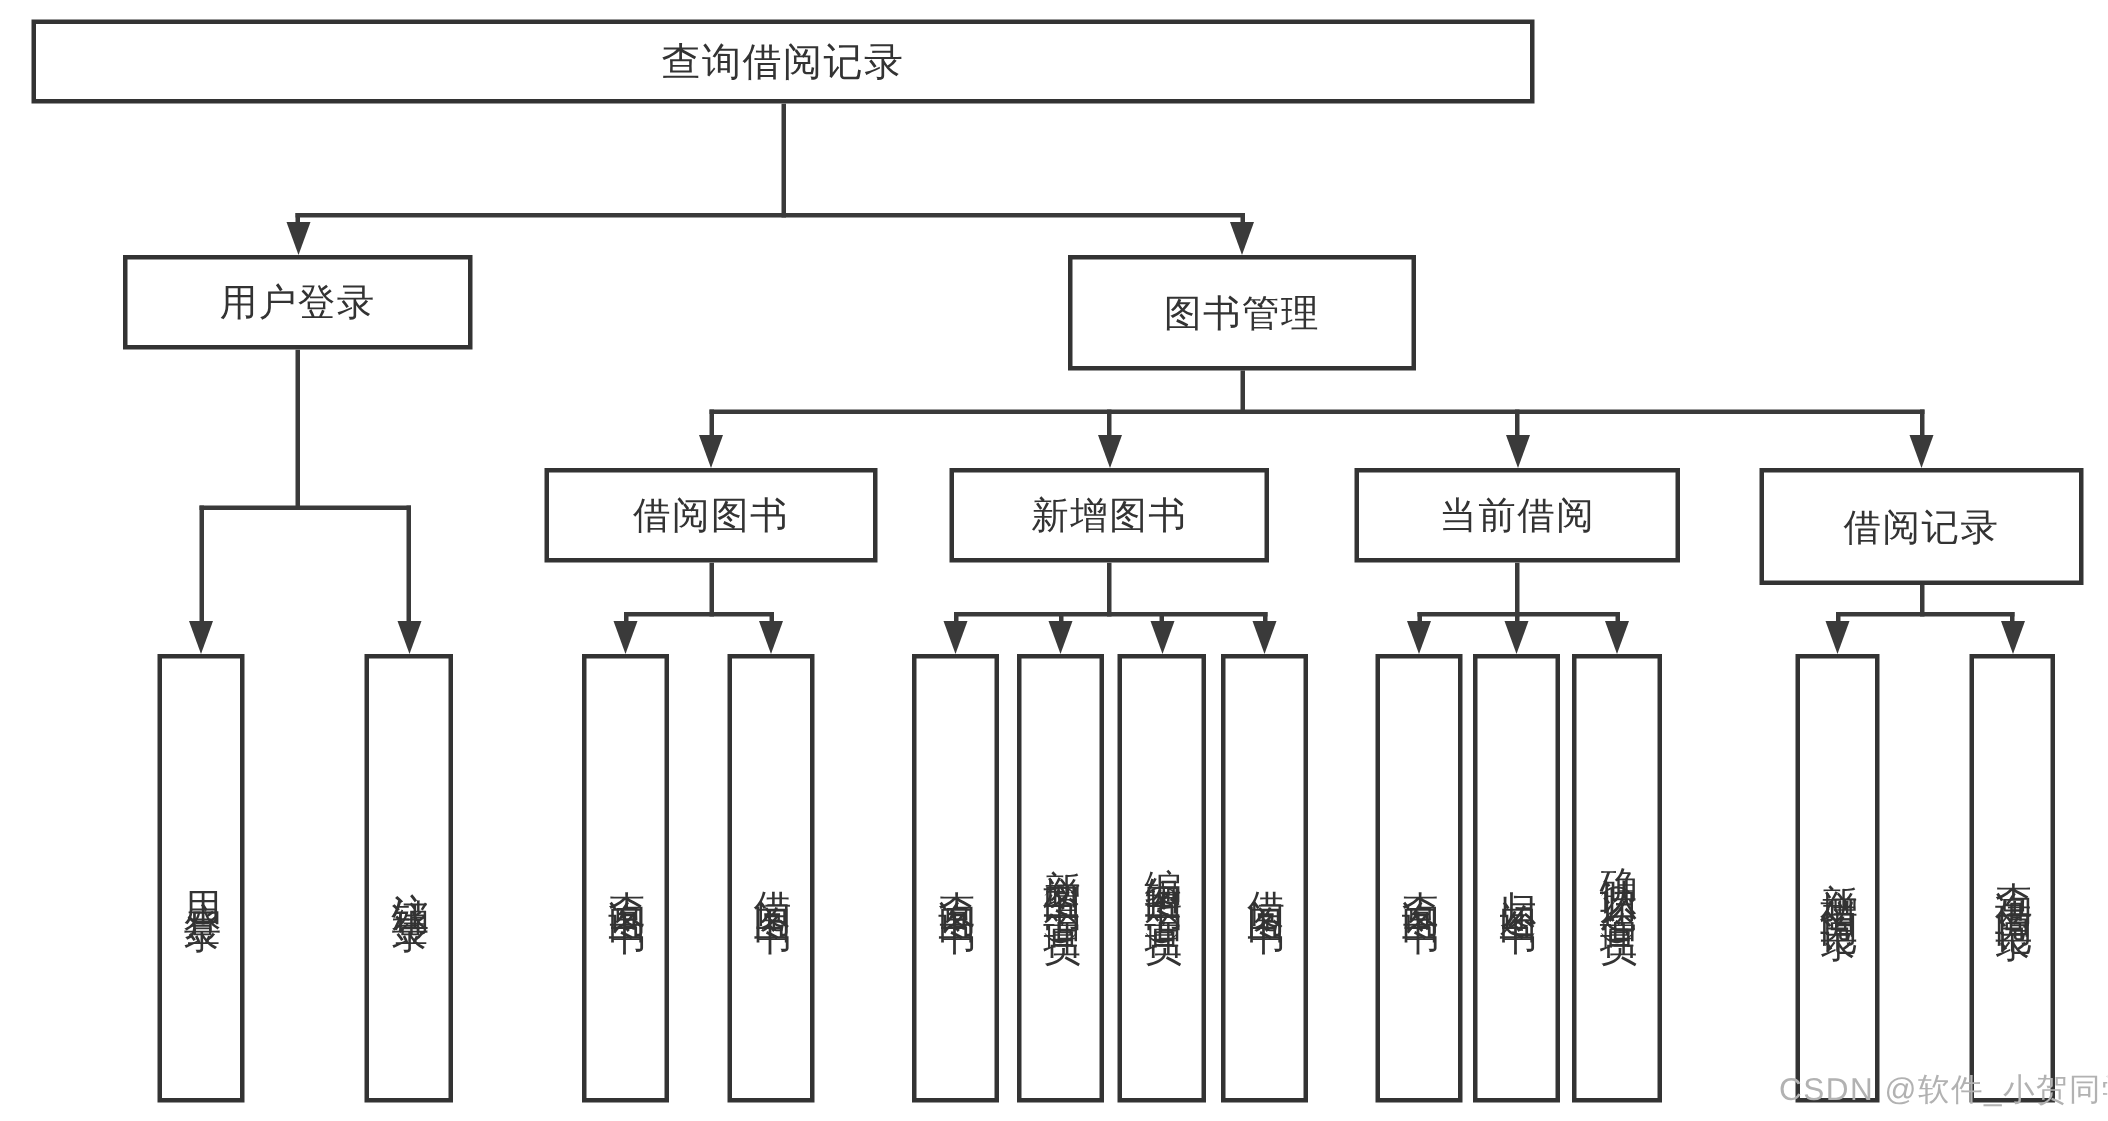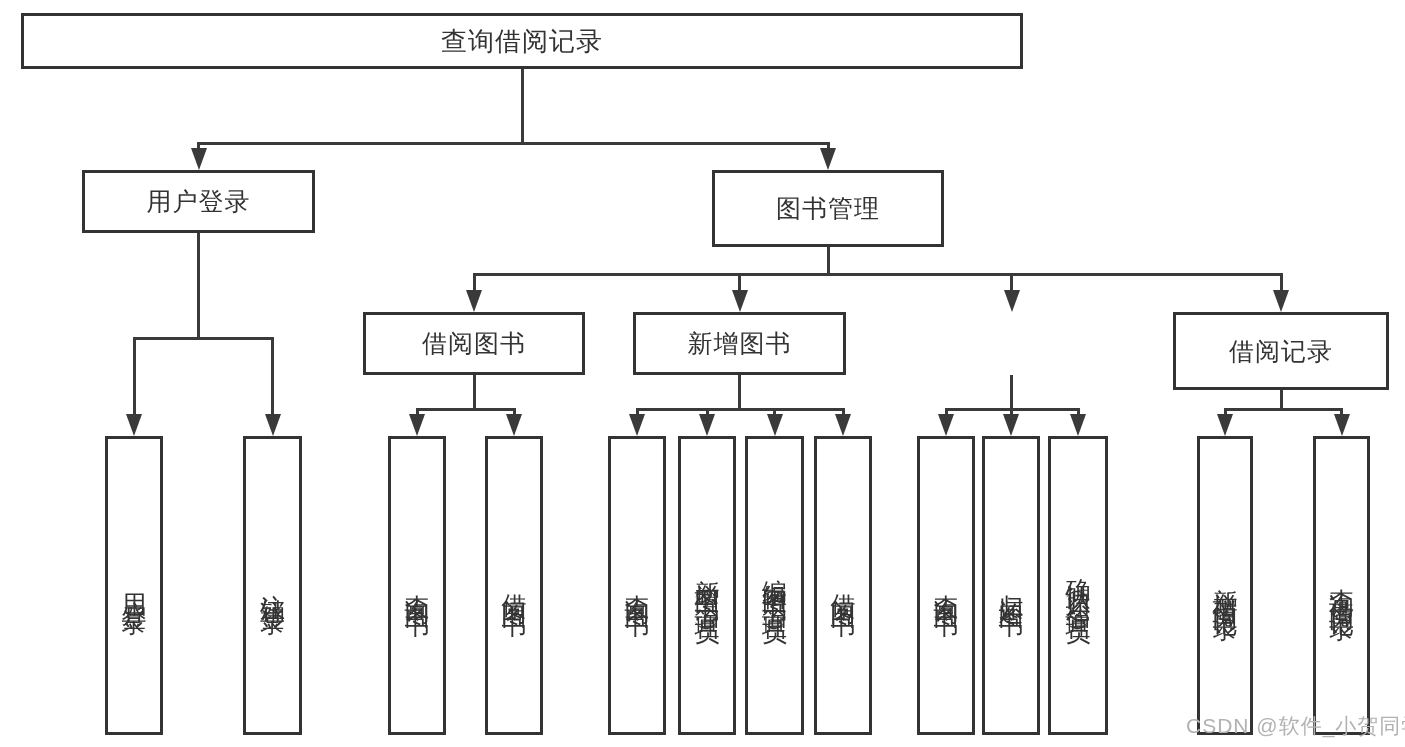--- a/index.html
+++ b/index.html
@@ -121,20 +121,23 @@
     </div>
     <div class="node" style="left: 712px; top: 170px; width: 232px; height: 77px;">
       <span class="node-label">图书管理</span>
     </div>
     <div class="node" style="left: 363px; top: 312px; width: 222px; height: 63px;">
       <span class="node-label">借阅图书</span>
     </div>
     <div class="node" style="left: 633px; top: 312px; width: 213px; height: 63px;">
       <span class="node-label">新增图书</span>
     </div>
+    <div class="node" style="left: 903px; top: 312px; width: 217px; height: 63px;">
+      <span class="node-label">当前借阅</span>
+    </div>
     <div class="node" style="left: 1173px; top: 312px; width: 216px; height: 78px;">
       <span class="node-label">借阅记录</span>
     </div>
     <div class="node vertical" style="left: 105px; top: 436px; width: 58px; height: 299px;">
       <span class="node-label">用户登录</span>
     </div>
     <div class="node vertical" style="left: 243px; top: 436px; width: 59px; height: 299px;">
       <span class="node-label">注销登录</span>
     </div>
     <div class="node vertical" style="left: 388px; top: 436px; width: 58px; height: 299px;">

